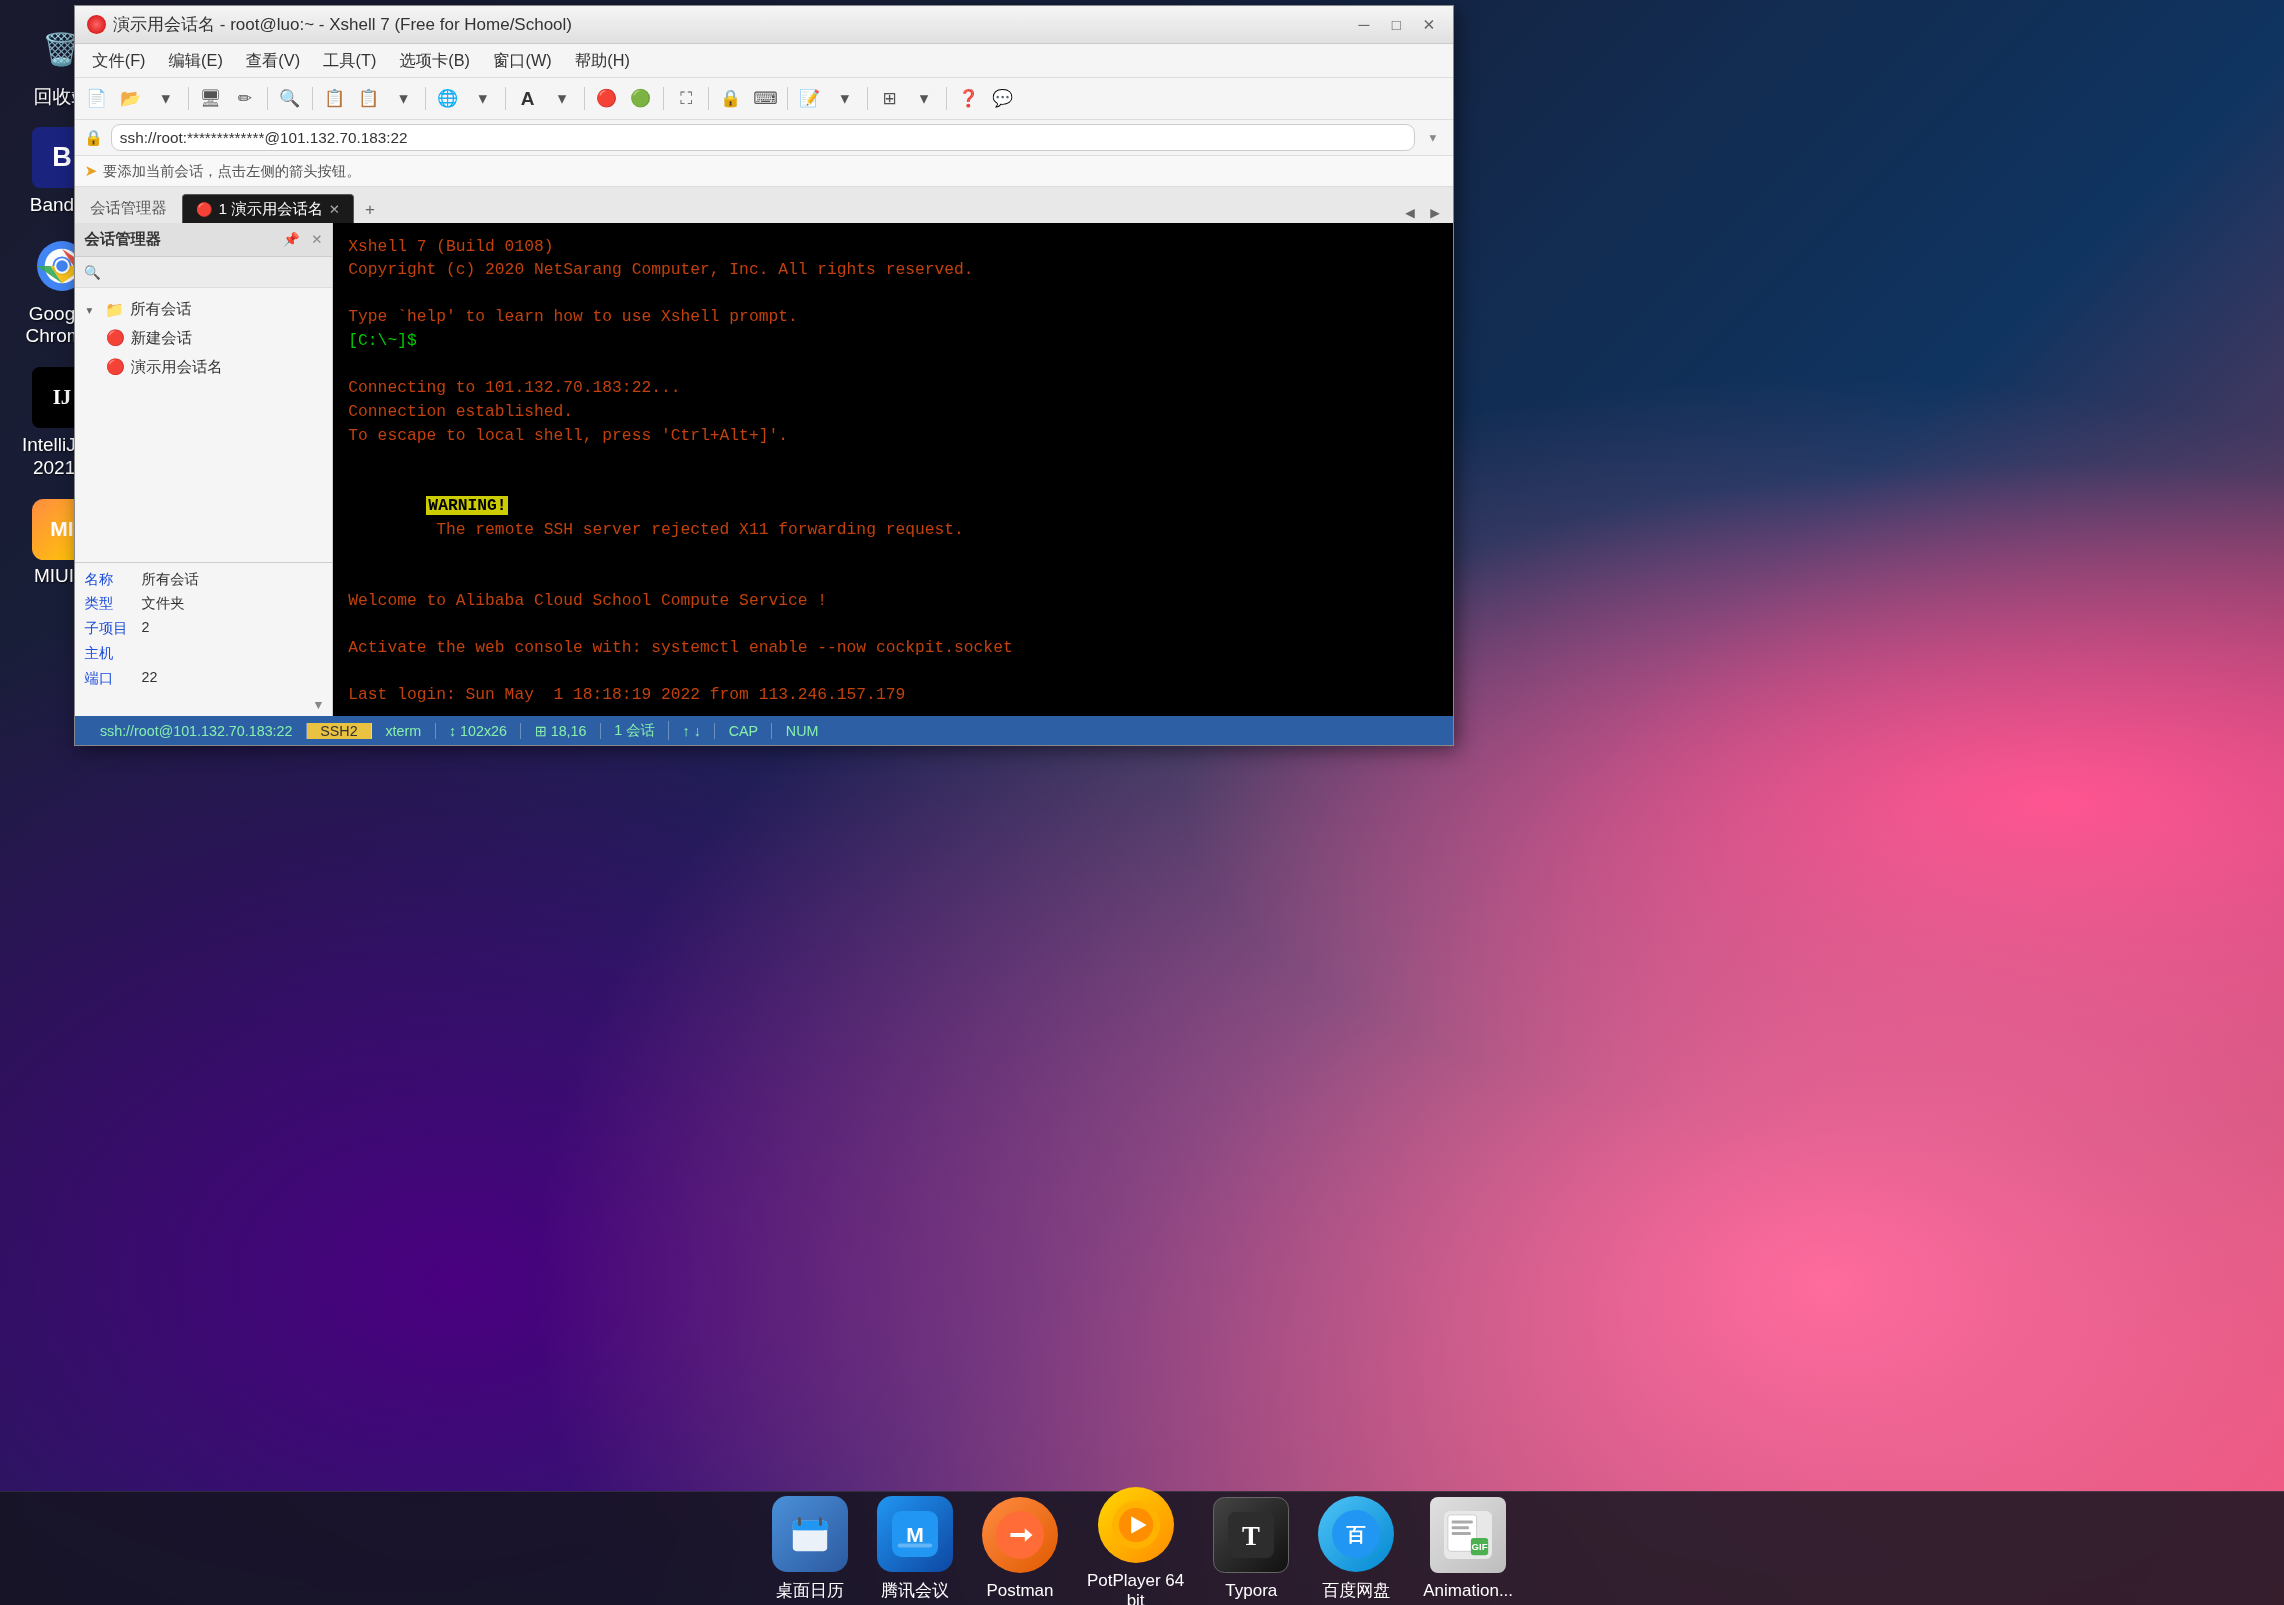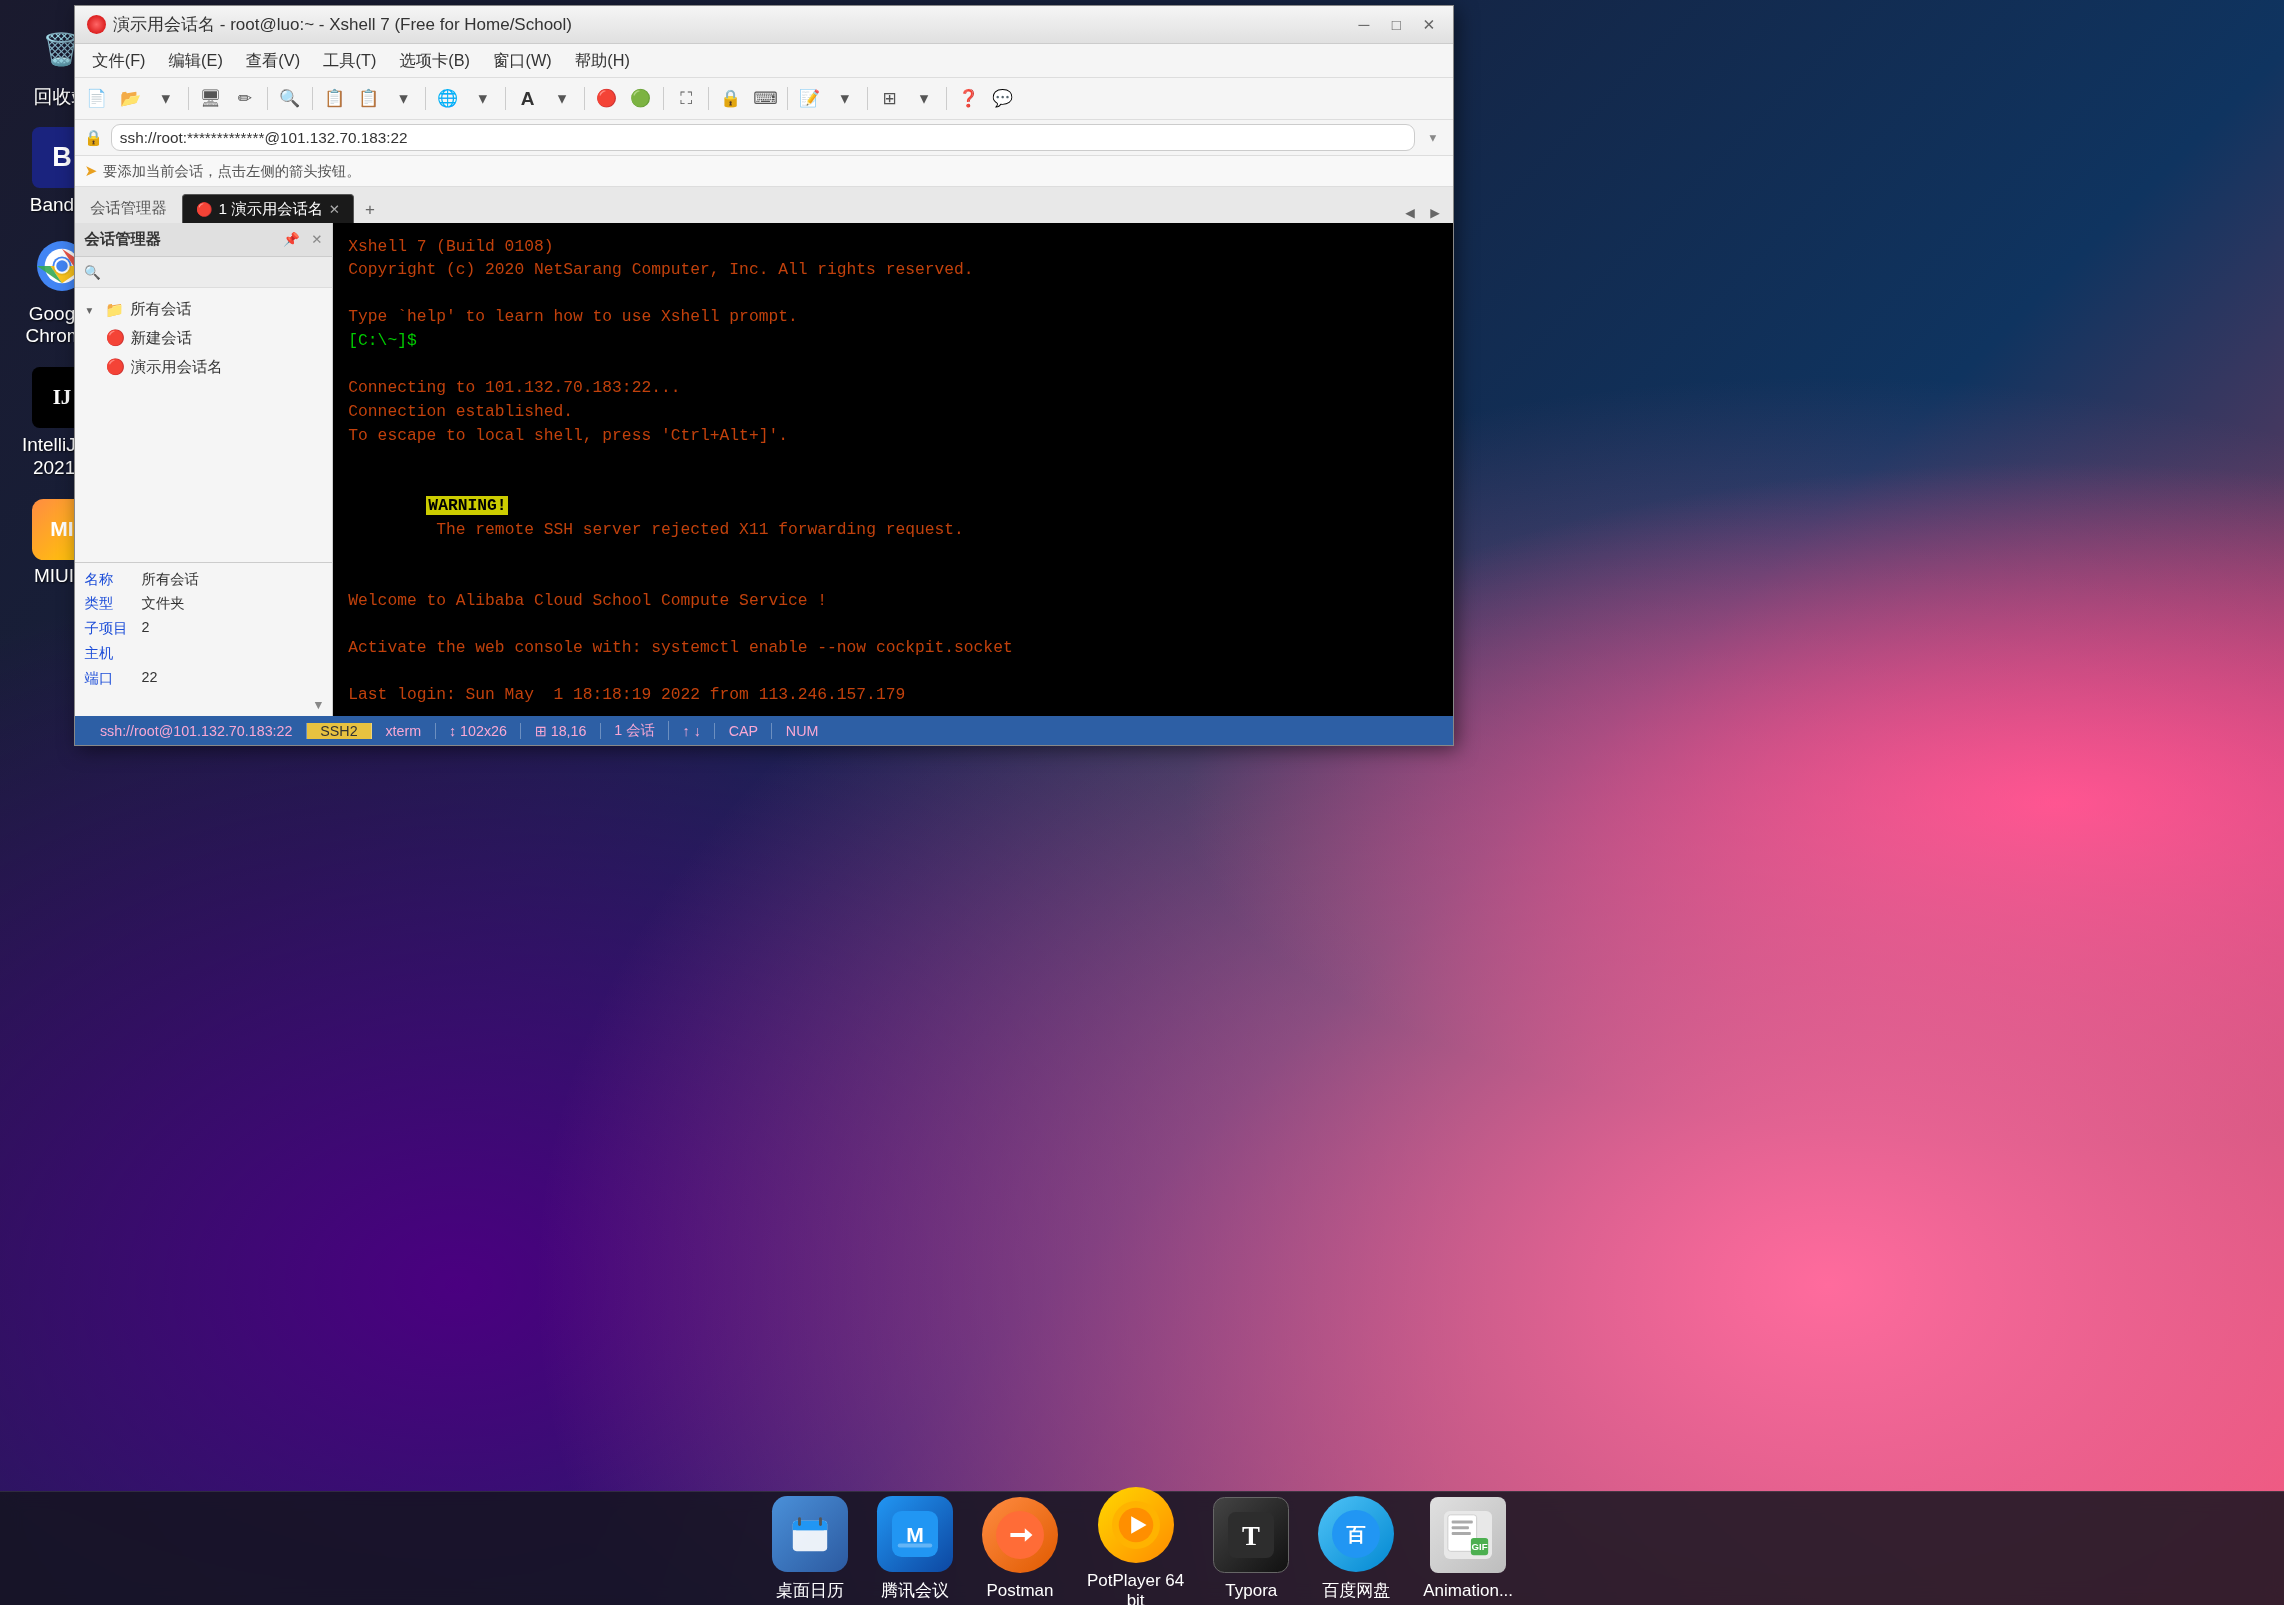--- a/index.html
+++ b/index.html
@@ -471,21 +471,21 @@
       height: 29px;
       background: #2d5fa5;
       display: flex;
       align-items: center;
       padding: 0 11.5px;
       flex-shrink: 0;
       gap: 0;
     }
 
     .status-item {
-      color: #f9a8d4;
+      color: #86efac;
       font-size: 14.3px;
       padding: 0 13.4px;
       border-right: 1px solid rgba(255,255,255,0.3);
       white-space: nowrap;
     }
     .status-item:last-child { border-right: none; }
     .status-item.ssh { background: #e8c240; color: #333; }
 
     
     .icon-recycle { background: transparent; }

